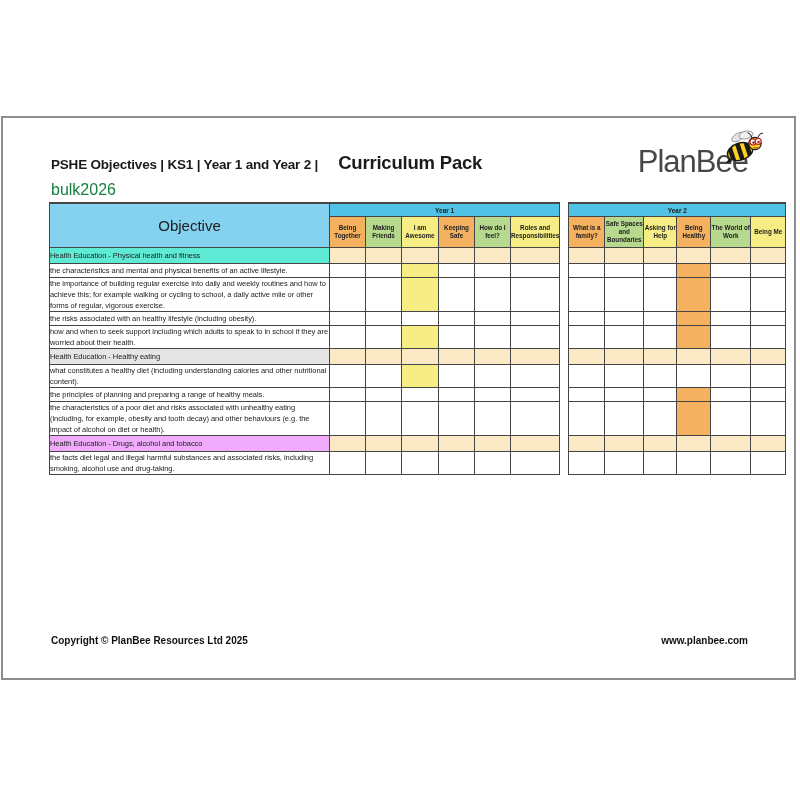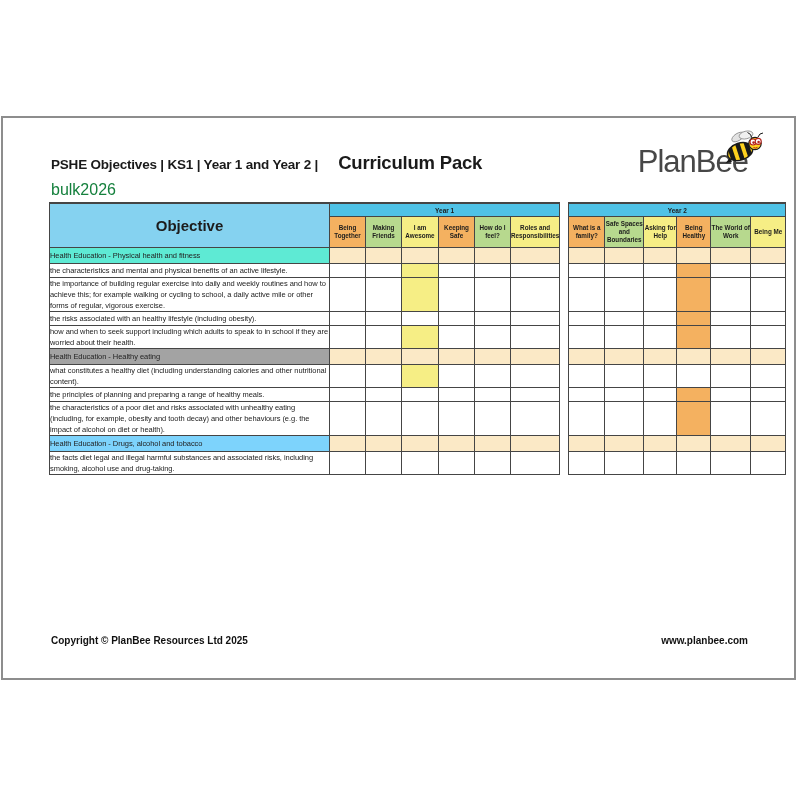--- a/index.html
+++ b/index.html
@@ -17,21 +17,21 @@
   .subtitle{font-size:16px;color:#15803d;margin-top:7px;}
   .logo{position:absolute;top:26px;right:46px;}
   .logo-text{font-size:31px;color:#474747;letter-spacing:-1px;}
   .bee{position:absolute;top:-17px;right:-18px;}
   .table-wrap{position:absolute;left:46px;top:84px;}
   table.grid{border-collapse:collapse;table-layout:fixed;}
   .grid td,.grid th{border:1px solid #454545;padding:0;}
   .grid thead tr:first-child td:not(.gap),
   .grid thead tr:first-child th{border-top:2px solid #454545;}
   .grid .gap{border-top:none;border-bottom:none;background:#ffffff;}
-  .obj-head{font-size:15px;font-weight:bold;color:#1c1c1c;text-align:center;border-left:2px solid #454545;}
+  .obj-head{font-size:15px;font-weight:normal;color:#1c1c1c;text-align:center;border-left:2px solid #454545;}
   .banner{font-size:6.5px;font-weight:bold;text-align:center;height:12px;color:#1c1c1c;}
   .col-head{font-size:6.3px;font-weight:bold;text-align:center;height:30px;color:#1c1c1c;padding:1px 2px;line-height:1.3;}
   .obj-cell{font-size:7.5px;color:#232323;padding:2px 8px 2px 4px;line-height:11px;border-left:2px solid #454545;height:13px;vertical-align:middle;letter-spacing:-0.05px;}
   .obj-cell.section{padding-top:1px;padding-bottom:1px;height:13px;}
   .mark-cell{height:13px;}
   .edge-r{border-right:2px solid #454545;}
   .edge-l{border-left:2px solid #454545;}
   .edge-b{border-bottom:2px solid #454545;}
   .footer{
     position:absolute;left:48px;right:46px;bottom:32px;
@@ -196,21 +196,21 @@
             <td class="mark-cell edge-r"></td>
             <td class="gap"></td>
             <td class="mark-cell edge-l"></td>
             <td class="mark-cell"></td>
             <td class="mark-cell"></td>
             <td class="mark-cell" style="background: rgb(244, 177, 96);"></td>
             <td class="mark-cell"></td>
             <td class="mark-cell edge-r"></td>
           </tr>
           <tr>
-            <td class="obj-cell section" style="background: #a3a3a3;">Health Education - Healthy eating</td>
+            <td class="obj-cell section" style="background: #e5e5e5;">Health Education - Healthy eating</td>
             <td class="mark-cell" style="background: rgb(251, 233, 198);"></td>
             <td class="mark-cell" style="background: rgb(251, 233, 198);"></td>
             <td class="mark-cell" style="background: rgb(251, 233, 198);"></td>
             <td class="mark-cell" style="background: rgb(251, 233, 198);"></td>
             <td class="mark-cell" style="background: rgb(251, 233, 198);"></td>
             <td class="mark-cell edge-r" style="background: rgb(251, 233, 198);"></td>
             <td class="gap"></td>
             <td class="mark-cell edge-l" style="background: rgb(251, 233, 198);"></td>
             <td class="mark-cell" style="background: rgb(251, 233, 198);"></td>
             <td class="mark-cell" style="background: rgb(251, 233, 198);"></td>
@@ -260,21 +260,21 @@
             <td class="mark-cell edge-r"></td>
             <td class="gap"></td>
             <td class="mark-cell edge-l"></td>
             <td class="mark-cell"></td>
             <td class="mark-cell"></td>
             <td class="mark-cell" style="background: rgb(244, 177, 96);"></td>
             <td class="mark-cell"></td>
             <td class="mark-cell edge-r"></td>
           </tr>
           <tr>
-            <td class="obj-cell section" style="background: #7dd3fc;">Health Education - Drugs, alcohol and tobacco</td>
+            <td class="obj-cell section" style="background: #f0abfc;">Health Education - Drugs, alcohol and tobacco</td>
             <td class="mark-cell" style="background: rgb(251, 233, 198);"></td>
             <td class="mark-cell" style="background: rgb(251, 233, 198);"></td>
             <td class="mark-cell" style="background: rgb(251, 233, 198);"></td>
             <td class="mark-cell" style="background: rgb(251, 233, 198);"></td>
             <td class="mark-cell" style="background: rgb(251, 233, 198);"></td>
             <td class="mark-cell edge-r" style="background: rgb(251, 233, 198);"></td>
             <td class="gap"></td>
             <td class="mark-cell edge-l" style="background: rgb(251, 233, 198);"></td>
             <td class="mark-cell" style="background: rgb(251, 233, 198);"></td>
             <td class="mark-cell" style="background: rgb(251, 233, 198);"></td>

